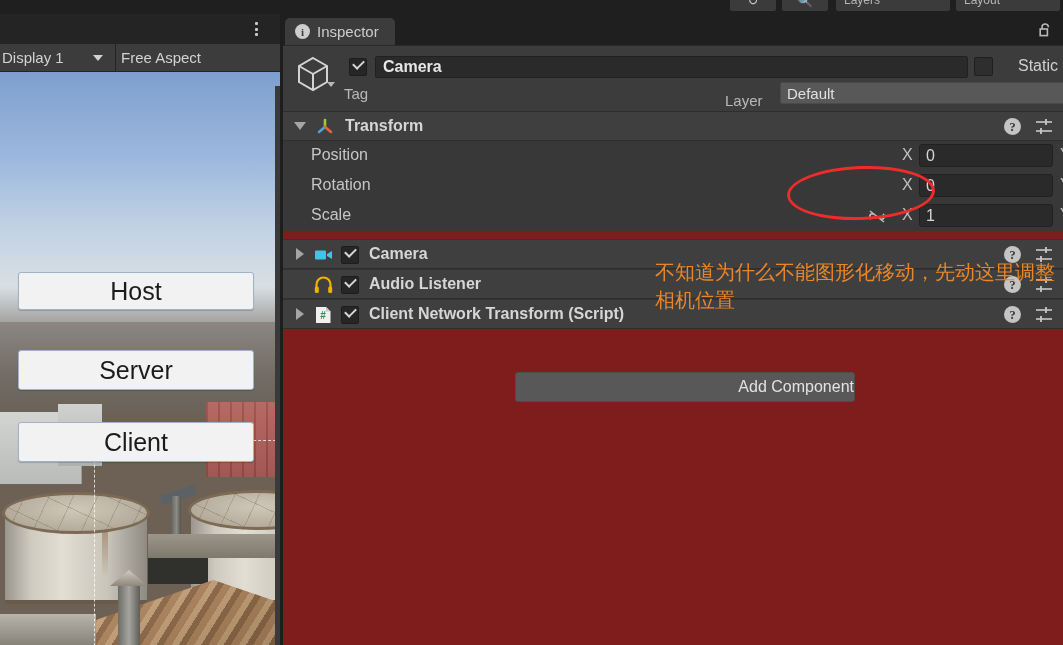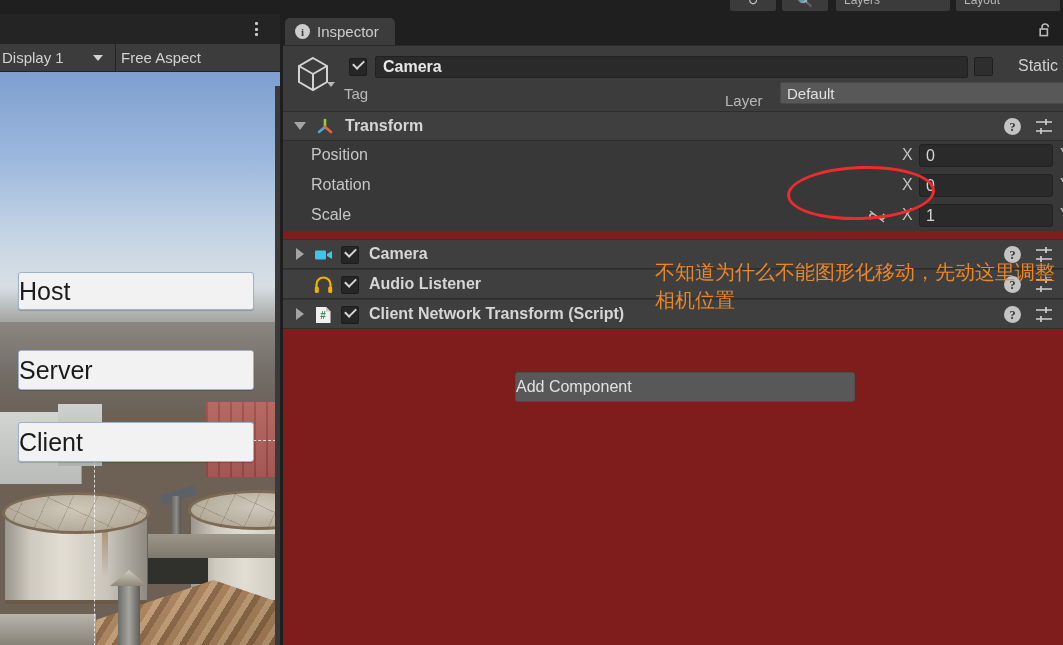--- a/index.html
+++ b/index.html
@@ -217,21 +217,21 @@
   
   .ngo-btn {
     position: absolute;
     left: 18px;
     width: 236px;
     background: #f2f2f2;
     border: 1px solid #9fb2c8;
     border-radius: 3px;
     color: #1b1b1b;
     font-size: 25px;
-    text-align: left;
+    text-align: center;
     font-family: "Liberation Sans", sans-serif;
     box-shadow: 0 1px 1px rgba(0,0,0,0.18);
   }
   #btn-host   { top: 200px; height: 38px; line-height: 36px; }
   #btn-server { top: 278px; height: 40px; line-height: 38px; }
   #btn-client { top: 350px; height: 40px; line-height: 38px; }
 
   
   #game-scroll {
     position: absolute; right: 0; top: 72px;
@@ -476,21 +476,21 @@
   #add-component-btn {
     position: absolute;
     left: 232px; top: 326px;
     width: 340px; height: 30px;
     background: #585858;
     border: 1px solid #4d4d4d;
     border-radius: 3px;
     color: #e2e2e2;
     font-size: 16px;
     line-height: 28px;
-    text-align: left;
+    text-align: right;
   }
 
   
   #annot-ellipse {
     position: absolute;
     left: 787px; top: 166px;
     width: 148px; height: 54px;
     border: 3.5px solid #ef2b2b;
     border-radius: 50%;
     pointer-events: none;

